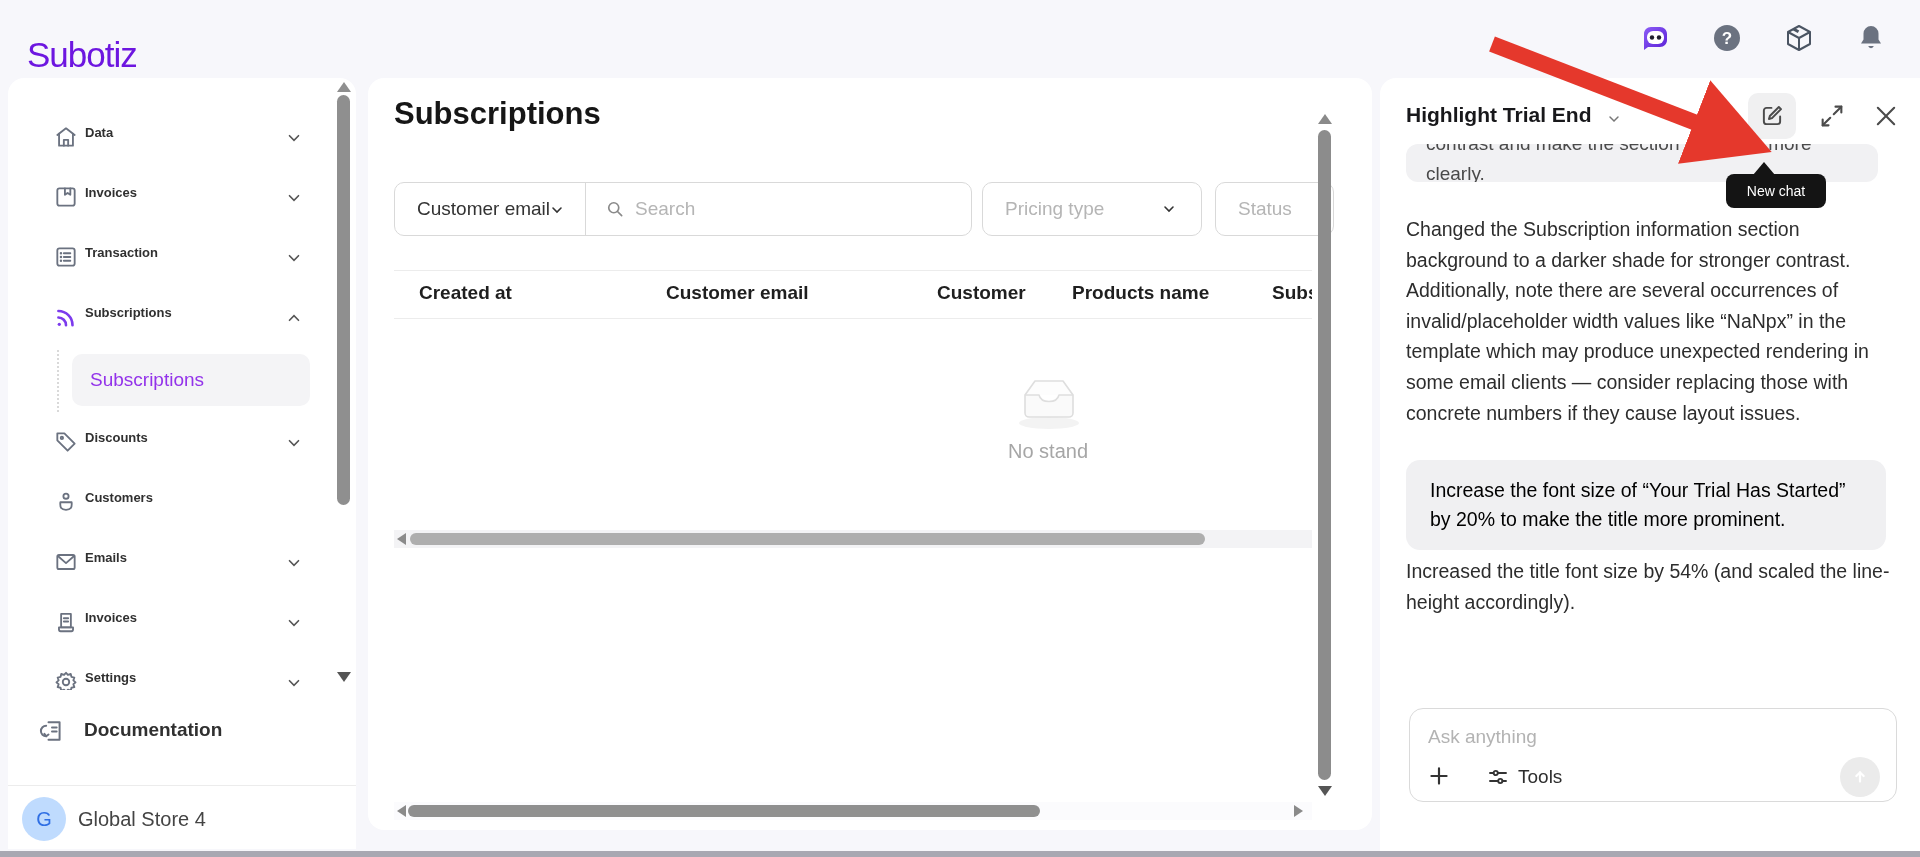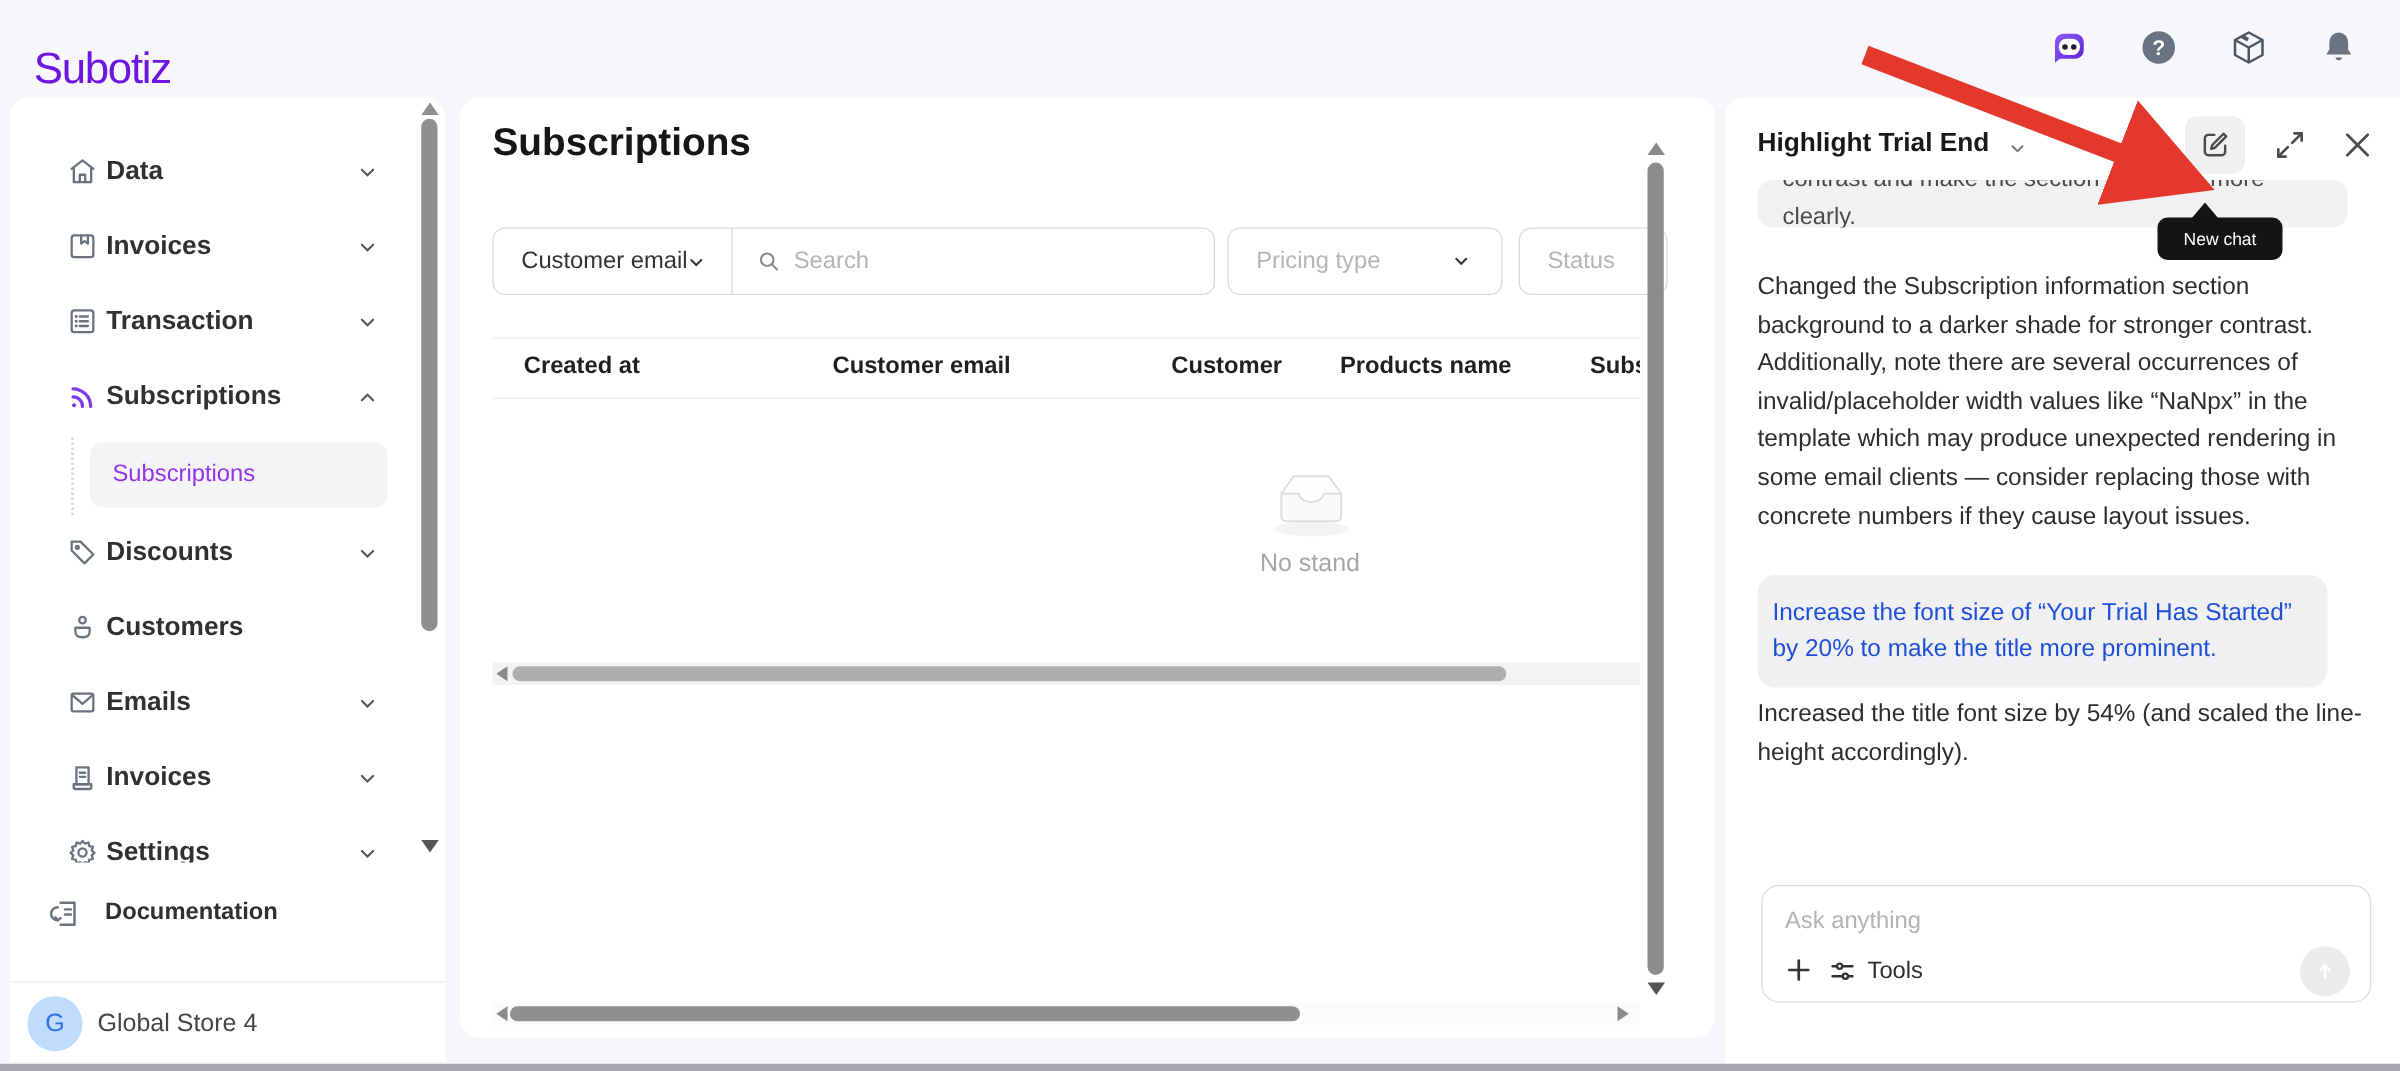--- a/index.html
+++ b/index.html
@@ -10,21 +10,21 @@
 
   
   .logo{left:27px;top:18px;font-size:35px;font-weight:400;color:#6d16e0;letter-spacing:-1px;margin-top:17px;}
   .hdr-ico{top:21px;width:34px;height:34px;cursor:pointer;}
 
   
   .side-card{left:8px;top:78px;width:348px;height:771px;background:#fff;border-radius:16px 16px 0 0;}
   .side-nav{left:0;top:0;width:348px;height:612px;overflow:hidden;}
   .nav-row{left:0;width:330px;height:50px;cursor:pointer;}
   .nav-ico{left:45px;top:12px;width:26px;height:26px;}
-  .nav-label{left:77px;top:13px;font-size:21px;font-weight:600;color:#303030;}
+  .nav-label{left:77px;top:13px;font-size:13px;font-weight:600;color:#303030;}
   .nav-chev{left:277px;top:17px;width:18px;height:18px;}
   .sub-pill{left:64px;top:276px;width:238px;height:52px;background:#f4f4f6;border-radius:10px;cursor:pointer;}
   .sub-pill-label{left:18px;top:15px;font-size:19px;color:#9333ea;}
   .sub-guide{left:49px;top:272px;height:62px;border-left:2px dotted #d9d9d9;}
   .side-scroll-up{left:327px;top:2px;}
   .side-scroll-thumb{left:329px;top:17px;width:13px;height:410px;background:#8f8f8f;border-radius:7px;}
   .doc-row{left:0;top:628px;width:348px;height:50px;cursor:pointer;}
   .doc-ico{left:30px;top:11px;width:28px;height:28px;}
   .doc-label{left:76px;top:13px;font-size:19px;font-weight:600;color:#303030;}
   .side-divider{left:0;top:707px;width:348px;border-top:1px solid #ececec;}
@@ -66,28 +66,28 @@
   .chat-title-chev{left:226px;top:33px;width:16px;height:16px;cursor:pointer;}
   .chat-btn{cursor:pointer;}
   .chat-edit-btn{left:368px;top:15px;width:48px;height:46px;background:#f0f0f1;border-radius:10px;
                  display:flex;align-items:center;justify-content:center;}
   .chat-expand-btn{left:438px;top:24px;width:28px;height:28px;}
   .chat-close-btn{left:492px;top:24px;width:28px;height:28px;}
   .clipped-block{left:26px;top:66px;width:472px;height:38px;background:#f1f1f3;border-radius:12px;overflow:hidden;}
   .clipped-text{margin:-15px 0 0 20px;font-size:19px;line-height:30px;color:#4a4a4a;width:430px;}
   .chat-par{left:26px;top:136px;width:486px;font-size:19.5px;line-height:30.6px;color:#2d2d2d;}
   .quote-block{left:26px;top:382px;width:432px;background:#f0f0f2;border-radius:14px;
-               padding:16px 12px;font-size:19.5px;line-height:29px;color:#1d4ed8;}
+               padding:16px 24px;font-size:19.5px;line-height:29px;color:#000000;}
   .chat-par2{left:26px;top:478px;width:496px;font-size:19.5px;line-height:30.6px;color:#2d2d2d;}
   .composer{left:29px;top:630px;width:486px;height:92px;border:1px solid #dadada;border-radius:14px;background:#fff;}
   .composer-input{left:16px;top:12px;width:440px;height:30px;border:0;outline:0;font-size:19px;
                   font-family:"Liberation Sans",sans-serif;background:transparent;color:#333;}
   .composer-input::placeholder{color:#b3b3b3;}
   .plus-btn{left:16px;top:54px;width:26px;height:26px;cursor:pointer;}
-  .tools-btn{left:52px;top:54px;height:28px;display:flex;align-items:center;gap:8px;cursor:pointer;}
+  .tools-btn{left:76px;top:54px;height:28px;display:flex;align-items:center;gap:8px;cursor:pointer;}
   .tools-label{font-size:19px;color:#2e2e2e;}
   .send-btn{left:430px;top:48px;width:40px;height:40px;border-radius:50%;background:#ebebeb;
             display:flex;align-items:center;justify-content:center;cursor:pointer;}
   .tooltip{left:1726px;top:174px;width:100px;height:34px;background:#141414;border-radius:8px;z-index:40;
            display:flex;align-items:center;justify-content:center;color:#fff;font-size:14px;}
   .tooltip-caret{left:1753px;top:162px;border-left:11px solid transparent;border-right:11px solid transparent;
                  border-bottom:13px solid #141414;z-index:40;}
   .red-arrow{left:0;top:0;z-index:50;pointer-events:none;}
   .window-bottom{left:0;top:851px;width:1920px;height:6px;background:#a8a8b2;}
 </style>

